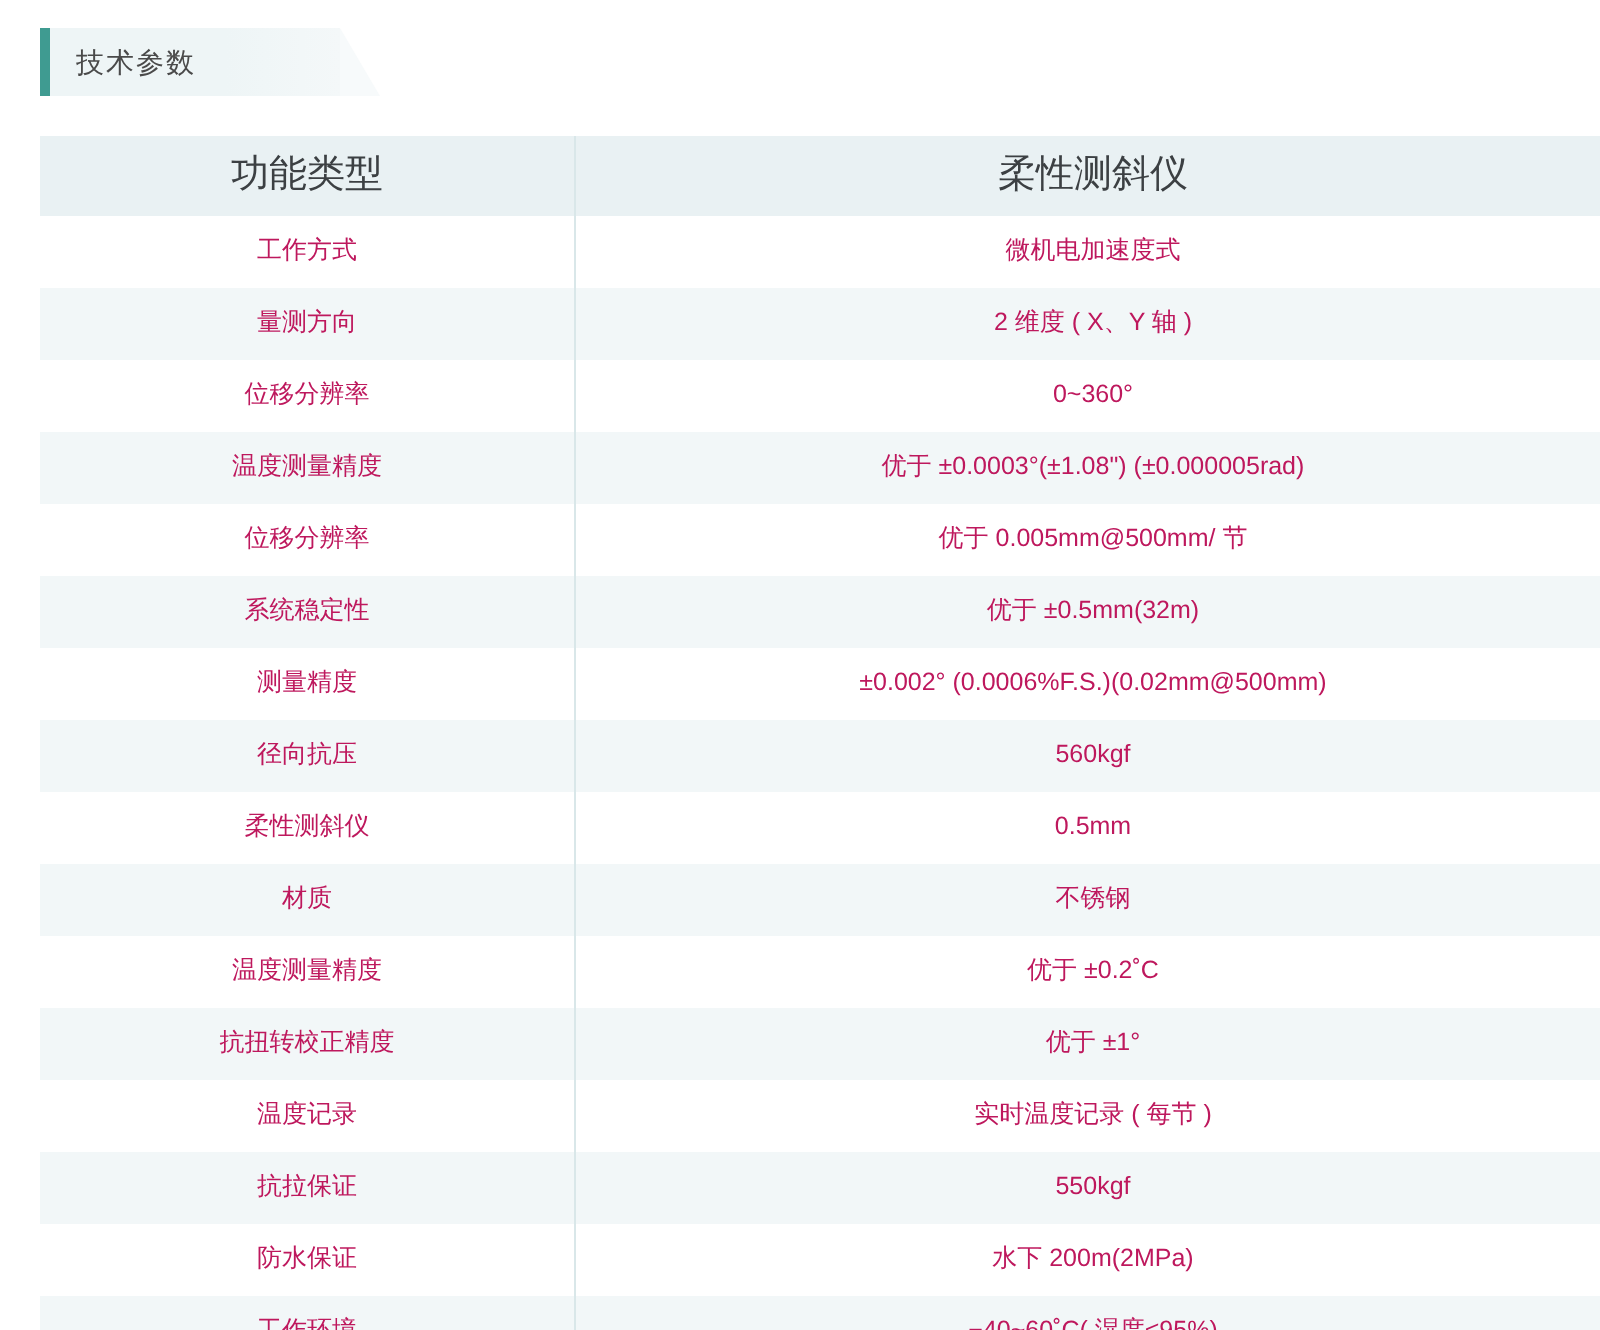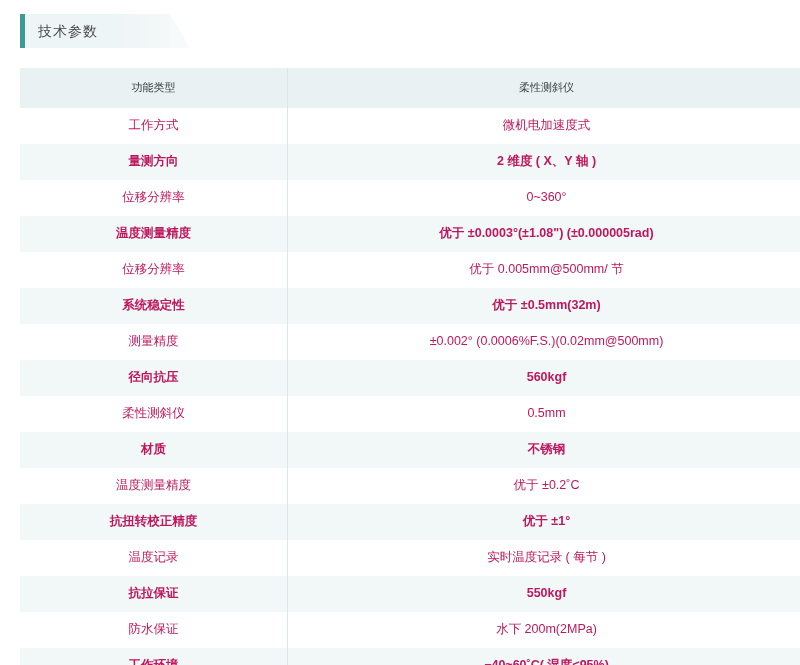--- a/index.html
+++ b/index.html
@@ -88,28 +88,27 @@
   }
   .col-label {
     width: 255px;
     border-right: 1px solid #d9e7e9;
   }
   .col-value {
     width: 505px;
   }
   .row-odd td {
     background: #f2f7f8;
-    font-weight: bold;
   }
   .row-even td {
     background: #ffffff;
   }
   .header-row td {
     background: #e9f1f3;
-    font-size: 11px;
+    font-size: 19px;
     color: #3c4043;
     height: 40px;
   }
 </style>
 </head>
 <body>
 
 <div class="page">
 
   <div class="banner">

